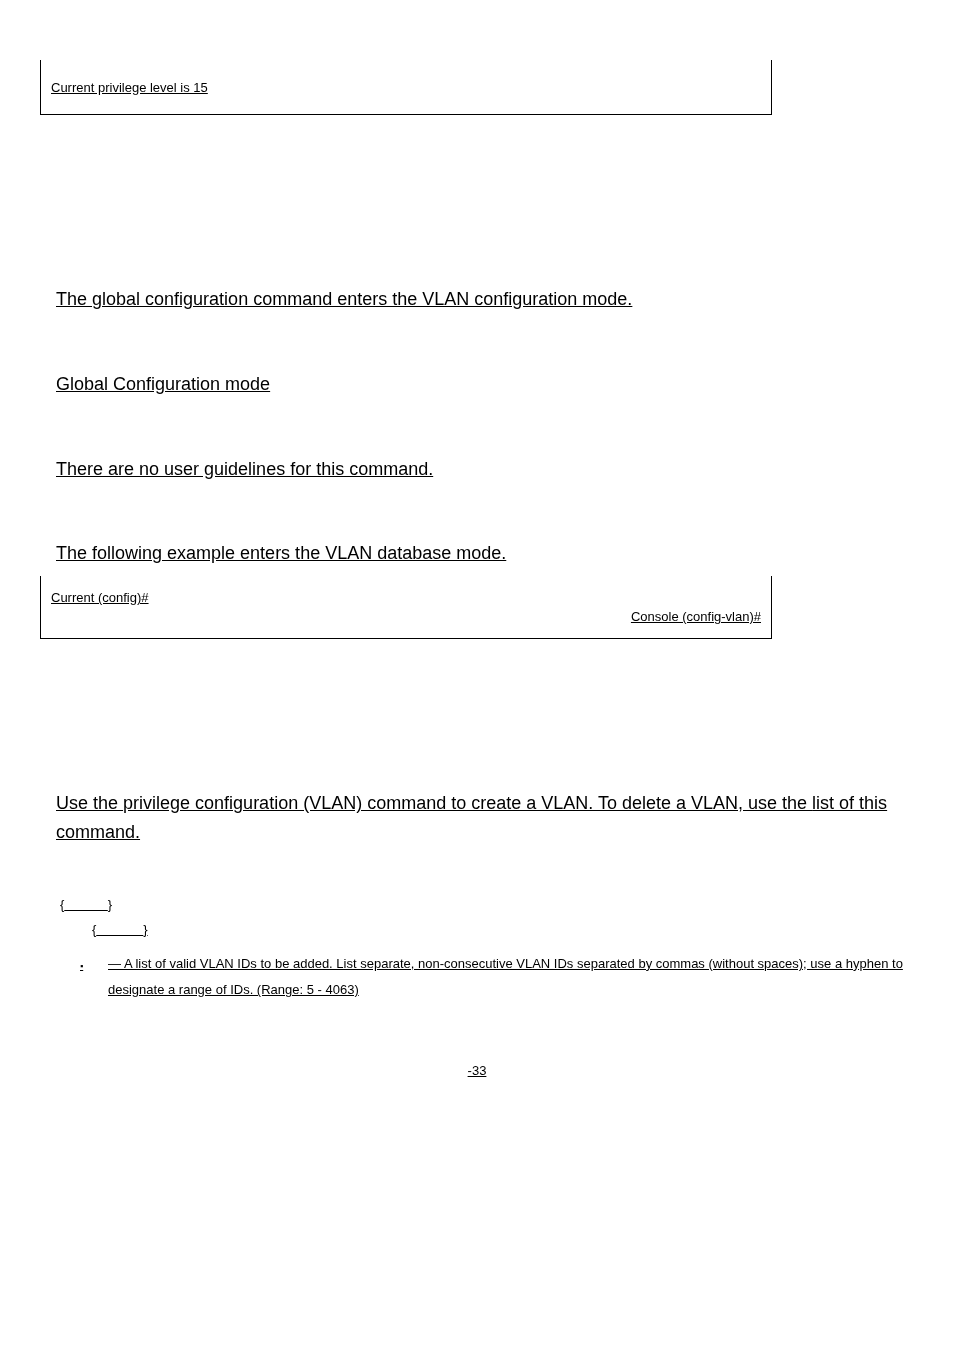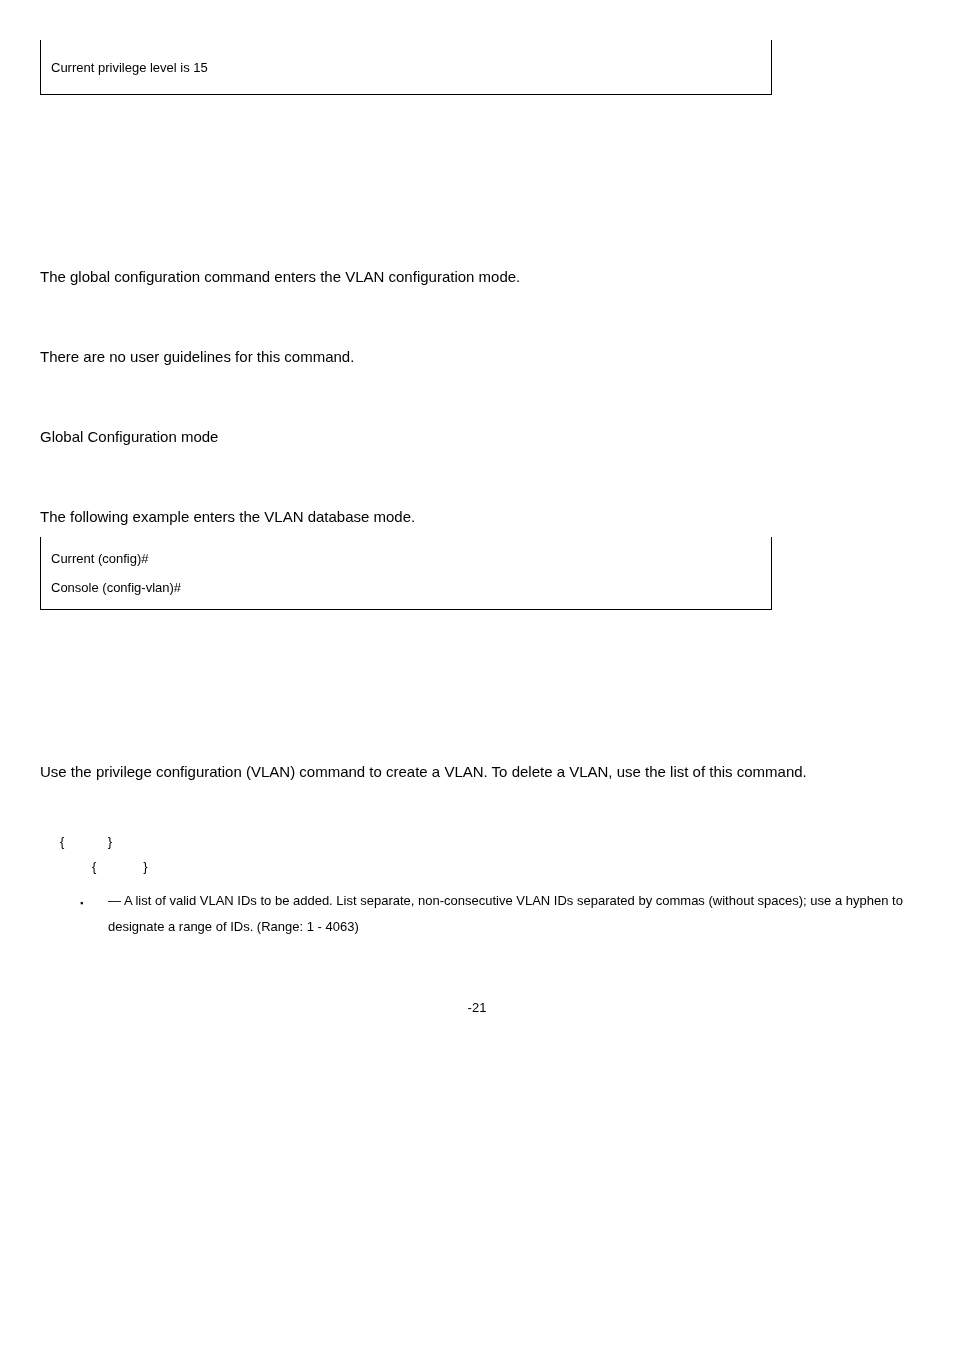--- a/index.html
+++ b/index.html
@@ -4,42 +4,44 @@
 <style>
   body {
     margin: 0;
     padding: 0;
     background: #ffffff;
     font-family: Arial, Helvetica, sans-serif;
     color: #000000;
     width: 954px;
   }
   .page {
-    padding: 40px 40px 40px 40px;
+    padding: 60px 40px 40px 40px;
     box-sizing: border-box;
+    text-decoration: underline;
   }
   .code-box {
     border-left: 1px solid #000;
     border-right: 1px solid #000;
     border-bottom: 1px solid #000;
     padding: 18px 10px 18px 10px;
     margin: 0 0 0 0;
     width: 710px;
   }
   .code-box-full {
     border: 1px solid #000;
     padding: 14px 10px 14px 10px;
     width: 710px;
   }
   .code-text {
     font-size: 13px;
   }
   .body-text {
-    font-size: 15px;
+    font-size: 18px;
     line-height: 1.6;
+    margin-left: 16px;
   }
   .syntax-line {
     font-size: 13px;
     margin-left: 20px;
   }
   .bullet-row {
     display: flex;
     margin-left: 40px;
     margin-top: 14px;
     font-size: 13px;
@@ -68,42 +70,42 @@
 
   <div class="code-box">
     <span class="code-text">Current privilege level is 15</span>
   </div>
 
   <div class="body-text mt-large" style="margin-top:170px;">
     <span>The </span><span> global configuration command enters the VLAN configuration mode.</span>
   </div>
 
 
+  <div class="body-text" style="margin-top:56px;">Global Configuration mode</div>
+
   <div class="body-text" style="margin-top:56px;">There are no user guidelines for this command.</div>
-
-  <div class="body-text" style="margin-top:56px;">Global Configuration mode</div>
 
   <div class="body-text" style="margin-top:56px;">The following example enters the VLAN database mode.</div>
 
   <div class="code-box-full" style="margin-top:8px;border-top:none;">
     <div class="code-text">Current (config)# </div>
-    <div class="code-text" style="margin-top:14px;">Console (config-vlan)#</div>
+    <div class="code-text" style="margin-top:4px;text-align:right;">Console (config-vlan)#</div>
   </div>
 
   <div class="body-text" style="margin-top:150px;">
     <span>Use the </span><span> privilege configuration (VLAN) command to create a VLAN. To delete a VLAN, use the </span><span> list of this command.</span>
   </div>
 
   <div class="syntax-line" style="margin-top:50px;">
     <span> {</span>&nbsp;&nbsp;&nbsp;&nbsp;&nbsp;&nbsp;&nbsp;&nbsp;&nbsp;&nbsp;&nbsp;&nbsp;<span>}</span>
   </div>
   <div class="syntax-line" style="margin-top:10px;margin-left:52px;">
     <span> {</span>&nbsp;&nbsp;&nbsp;&nbsp;&nbsp;&nbsp;&nbsp;&nbsp;&nbsp;&nbsp;&nbsp;&nbsp;&nbsp;<span>}</span>
   </div>
 
   <div class="bullet-row">
     <div class="bullet-marker">▪</div>
-    <div class="bullet-body"> — A list of valid VLAN IDs to be added. List separate, non-consecutive VLAN IDs separated by commas (without spaces); use a hyphen to designate a range of IDs. (Range: 1 - 4063)</div>
+    <div class="bullet-body"> — A list of valid VLAN IDs to be added. List separate, non-consecutive VLAN IDs separated by commas (without spaces); use a hyphen to designate a range of IDs. (Range: 5 - 4063)</div>
   </div>
 
-  <div class="page-num">-21</div>
+  <div class="page-num">-33</div>
 
 </div>
 
 </body></html>

